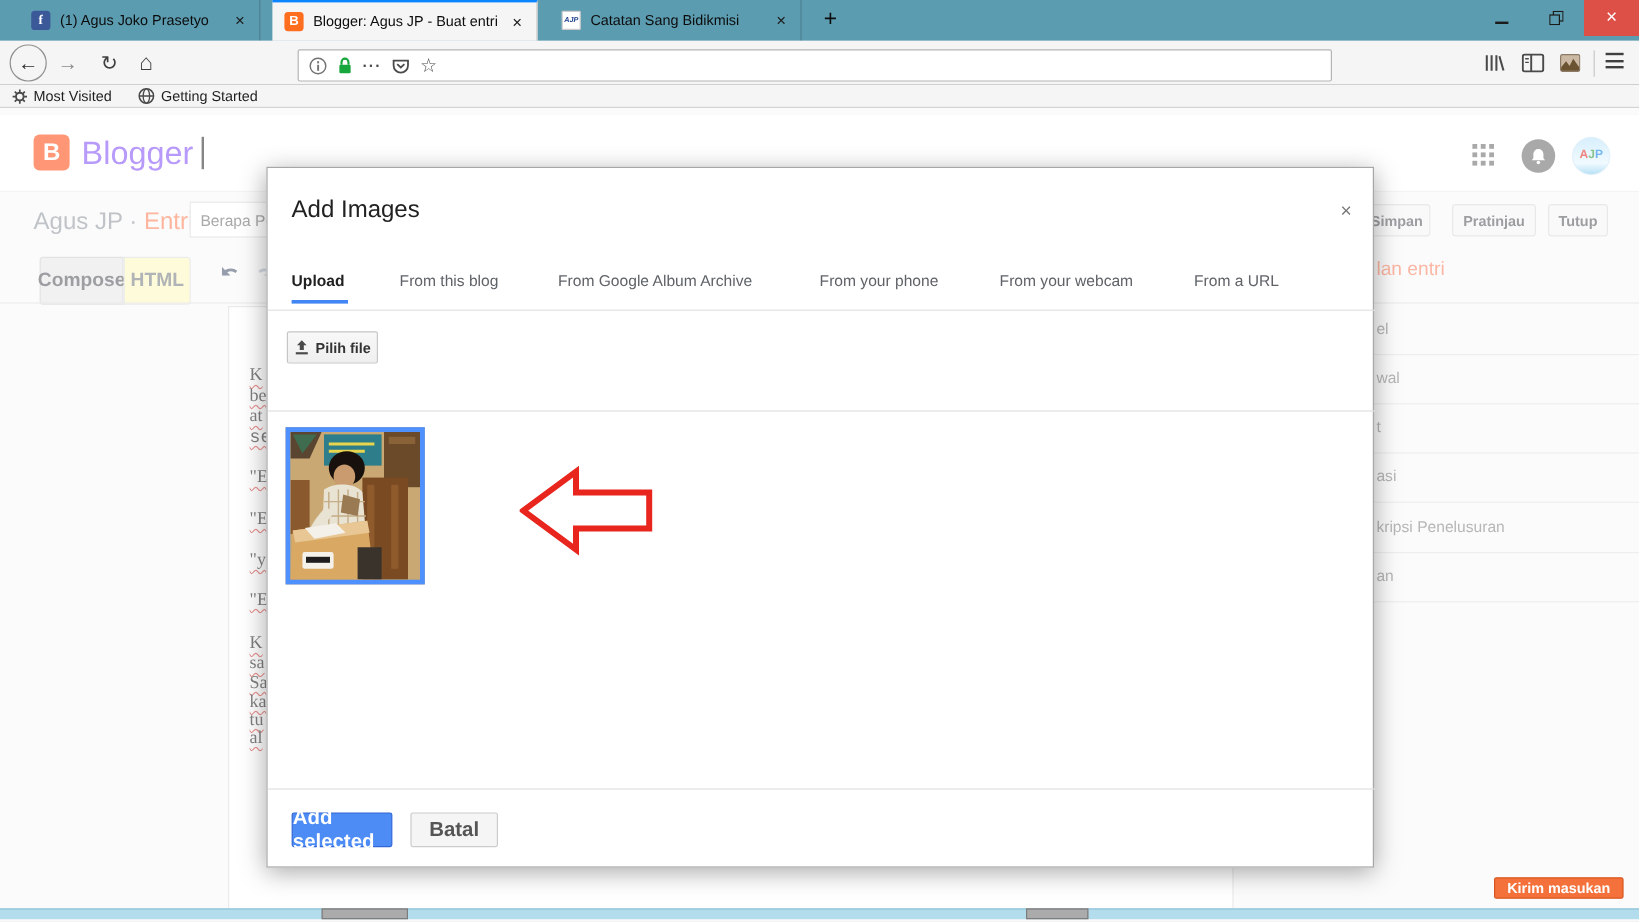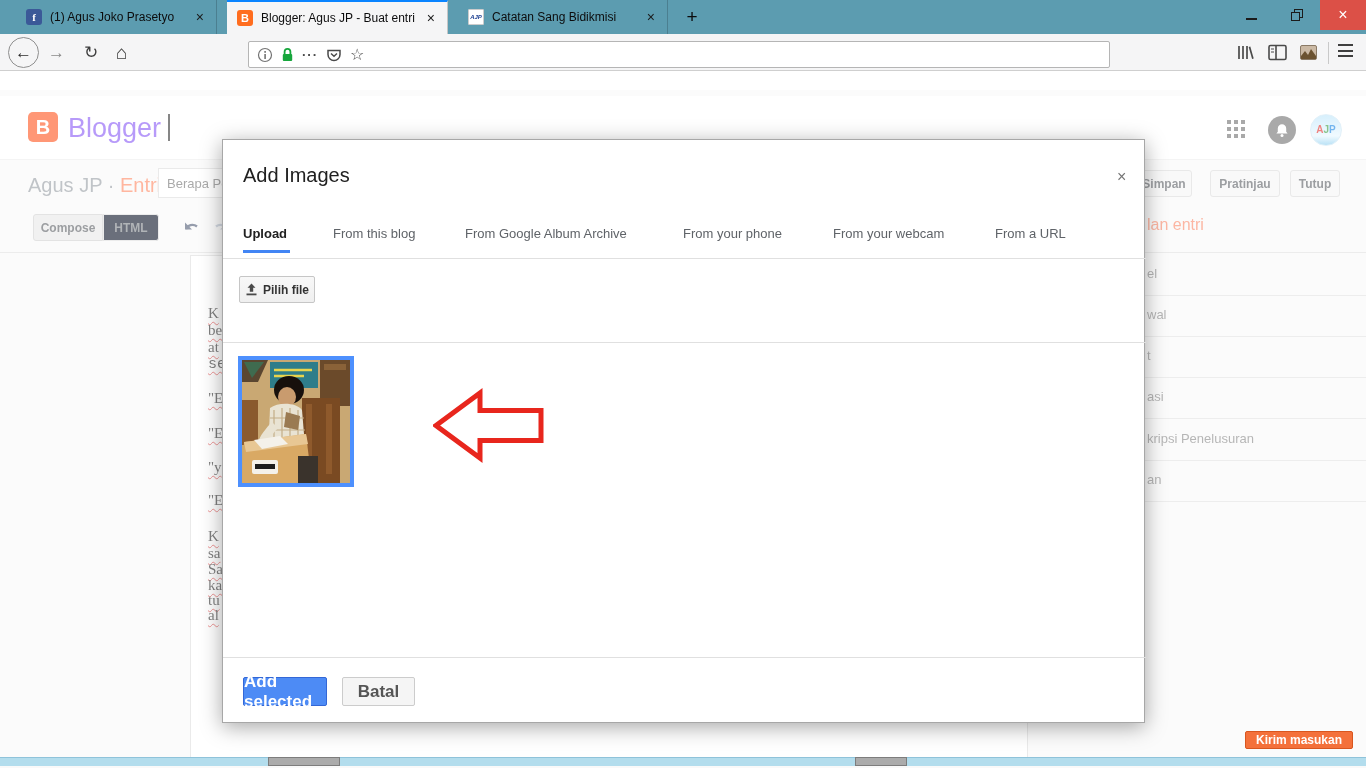--- a/index.html
+++ b/index.html
@@ -56,21 +56,21 @@
   .avatar{position:absolute;left:1310px;top:18px;width:32px;height:32px;border-radius:50%;overflow:hidden;
          background:linear-gradient(#bfe6fb,#e8f7ff 70%,#8fd0f0);text-align:center;border:1px solid #d0e8f5}
   .avatar span{font-weight:bold;font-size:10px;line-height:30px}
 
   .crumb{position:absolute;left:28px;top:84px;font-size:20px;color:#9aa0a6}
   .crumb .section{color:#ff8a65}
   .titleinput{position:absolute;left:158px;top:78px;width:600px;height:30px;background:#fff;
          border:1px solid #ddd;font-size:13px;color:#757575;padding:0 8px;font-family:"Liberation Sans",sans-serif}
   .actbtn{position:absolute;top:80px;height:27px;background:#f5f5f5;border:1px solid #dcdcdc;border-radius:3px;
          font-size:12px;font-weight:bold;color:#5f6368;text-align:center;display:flex;align-items:center;justify-content:center}
-  .modebtn{position:absolute;top:124px;height:27px;border:1px solid #ddd;font-size:12px;font-weight:bold;
+  .modebtn{position:absolute;top:124px;height:40px;border:1px solid #ddd;font-size:16px;font-weight:bold;
          display:flex;align-items:center;justify-content:center}
   .pagedivider{position:absolute;left:0;top:162px;width:1366px;height:1px;background:#e0e0e0}
   .editorbox{position:absolute;left:190px;top:165px;width:838px;height:503px;background:#fff;border:1px solid #ddd}
   .edline{position:absolute;left:208px;font-family:"Liberation Serif",serif;font-size:15px;color:#333;
          text-decoration:underline;text-decoration-style:wavy;text-decoration-color:#e05252;
          text-decoration-thickness:1px;text-underline-offset:3px;white-space:nowrap}
   .sbheading{position:absolute;left:1147px;top:126px;font-size:16px;color:#fa8a6b}
   .sbitem{position:absolute;left:1147px;font-size:13px;color:#8a8a8a;white-space:nowrap}
   .sbdivider{position:absolute;left:1080px;width:286px;height:1px;background:#e3e3e3}
 
@@ -180,20 +180,37 @@
     <rect x="0.5" y="0.5" width="16" height="14" rx="1.5" fill="#cbb9a4" stroke="#8a7a66"></rect>
     <path d="M1 11l4-5 3 4 3-6 5 7v3H1z" fill="#6b5230"></path>
   </svg>
   <div class="abs" style="left:1328px;top:42px;width:1px;height:22px;background:#c9c9c9"></div>
   <div class="abs" style="left:1338px;top:44px">
     <div style="width:15px;height:2px;background:#3f3f3f;margin:0 0 3.5px"></div>
     <div style="width:15px;height:2px;background:#3f3f3f;margin:0 0 3.5px"></div>
     <div style="width:15px;height:2px;background:#3f3f3f"></div>
   </div>
 
+  <div class="bookmarksbar">
+    <div class="bmitem">
+      <svg width="13" height="13">
+        <circle cx="6.5" cy="6.5" r="3.2" fill="none" stroke="#4a4a4a" stroke-width="1.6"></circle>
+        <path d="M6.5 0.5v2.4M6.5 10.1v2.4M0.5 6.5h2.4M10.1 6.5h2.4M2.3 2.3l1.7 1.7M9 9l1.7 1.7M10.7 2.3L9 4M4 9l-1.7 1.7" stroke="#4a4a4a" stroke-width="1.4"></path>
+      </svg>
+      <span>Most Visited</span>
+    </div>
+    <div class="bmitem">
+      <svg width="14" height="14">
+        <circle cx="7" cy="7" r="6" fill="none" stroke="#4a4a4a" stroke-width="1.3"></circle>
+        <ellipse cx="7" cy="7" rx="2.7" ry="6" fill="none" stroke="#4a4a4a" stroke-width="1.1"></ellipse>
+        <line x1="1" y1="7" x2="13" y2="7" stroke="#4a4a4a" stroke-width="1.1"></line>
+      </svg>
+      <span>Getting Started</span>
+    </div>
+  </div>
 
   <div class="page">
     <div class="bheader">
       <div class="blogo">B</div>
       <div class="bbrand">Blogger</div>
       <div class="hline"></div>
       <svg class="abs" style="left:1226px;top:23px" width="20" height="20">
         <g fill="#757575">
           <rect x="1" y="1" width="4" height="4"></rect>
             <rect x="8" y="1" width="4" height="4"></rect>
@@ -222,21 +239,21 @@
       <span>·</span>
       <span class="section">Entri</span>
     </div>
     <input class="titleinput" value="Berapa Pe" style="">
 
     <div class="actbtn" style="left:1136px;width:56px">Simpan</div>
     <div class="actbtn" style="left:1210px;width:70px">Pratinjau</div>
     <div class="actbtn" style="left:1290px;width:50px">Tutup</div>
 
     <div class="modebtn" style="left:33px;width:70px;background:#e9e9e9;border-color:#d2d2d2;color:#5f6368;border-radius:3px 0 0 3px">Compose</div>
-    <div class="modebtn" style="left:103px;width:56px;background:#0f172a;border-color:#e0e0e0;color:#80868b;border-radius:0 3px 3px 0">HTML</div>
+    <div class="modebtn" style="left:103px;width:56px;background:#fef9c3;border-color:#e0e0e0;color:#80868b;border-radius:0 3px 3px 0">HTML</div>
     <svg class="abs" style="left:182px;top:129px" width="20" height="18">
       <path d="M4 10c1.5-4 7-5.5 11-2.5" fill="none" stroke="#56617a" stroke-width="2.4"></path>
       <path d="M3 3.5v7h7z" fill="#56617a"></path>
     </svg>
     <svg class="abs" style="left:212px;top:129px" width="16" height="18">
       <path d="M14 10C12.5 6 8 4.5 4 7.5" fill="none" stroke="#b9c2d0" stroke-width="2.4"></path>
       <path d="M15 3.5v7h-7z" fill="#b9c2d0"></path>
     </svg>
     <div class="pagedivider"></div>
 

